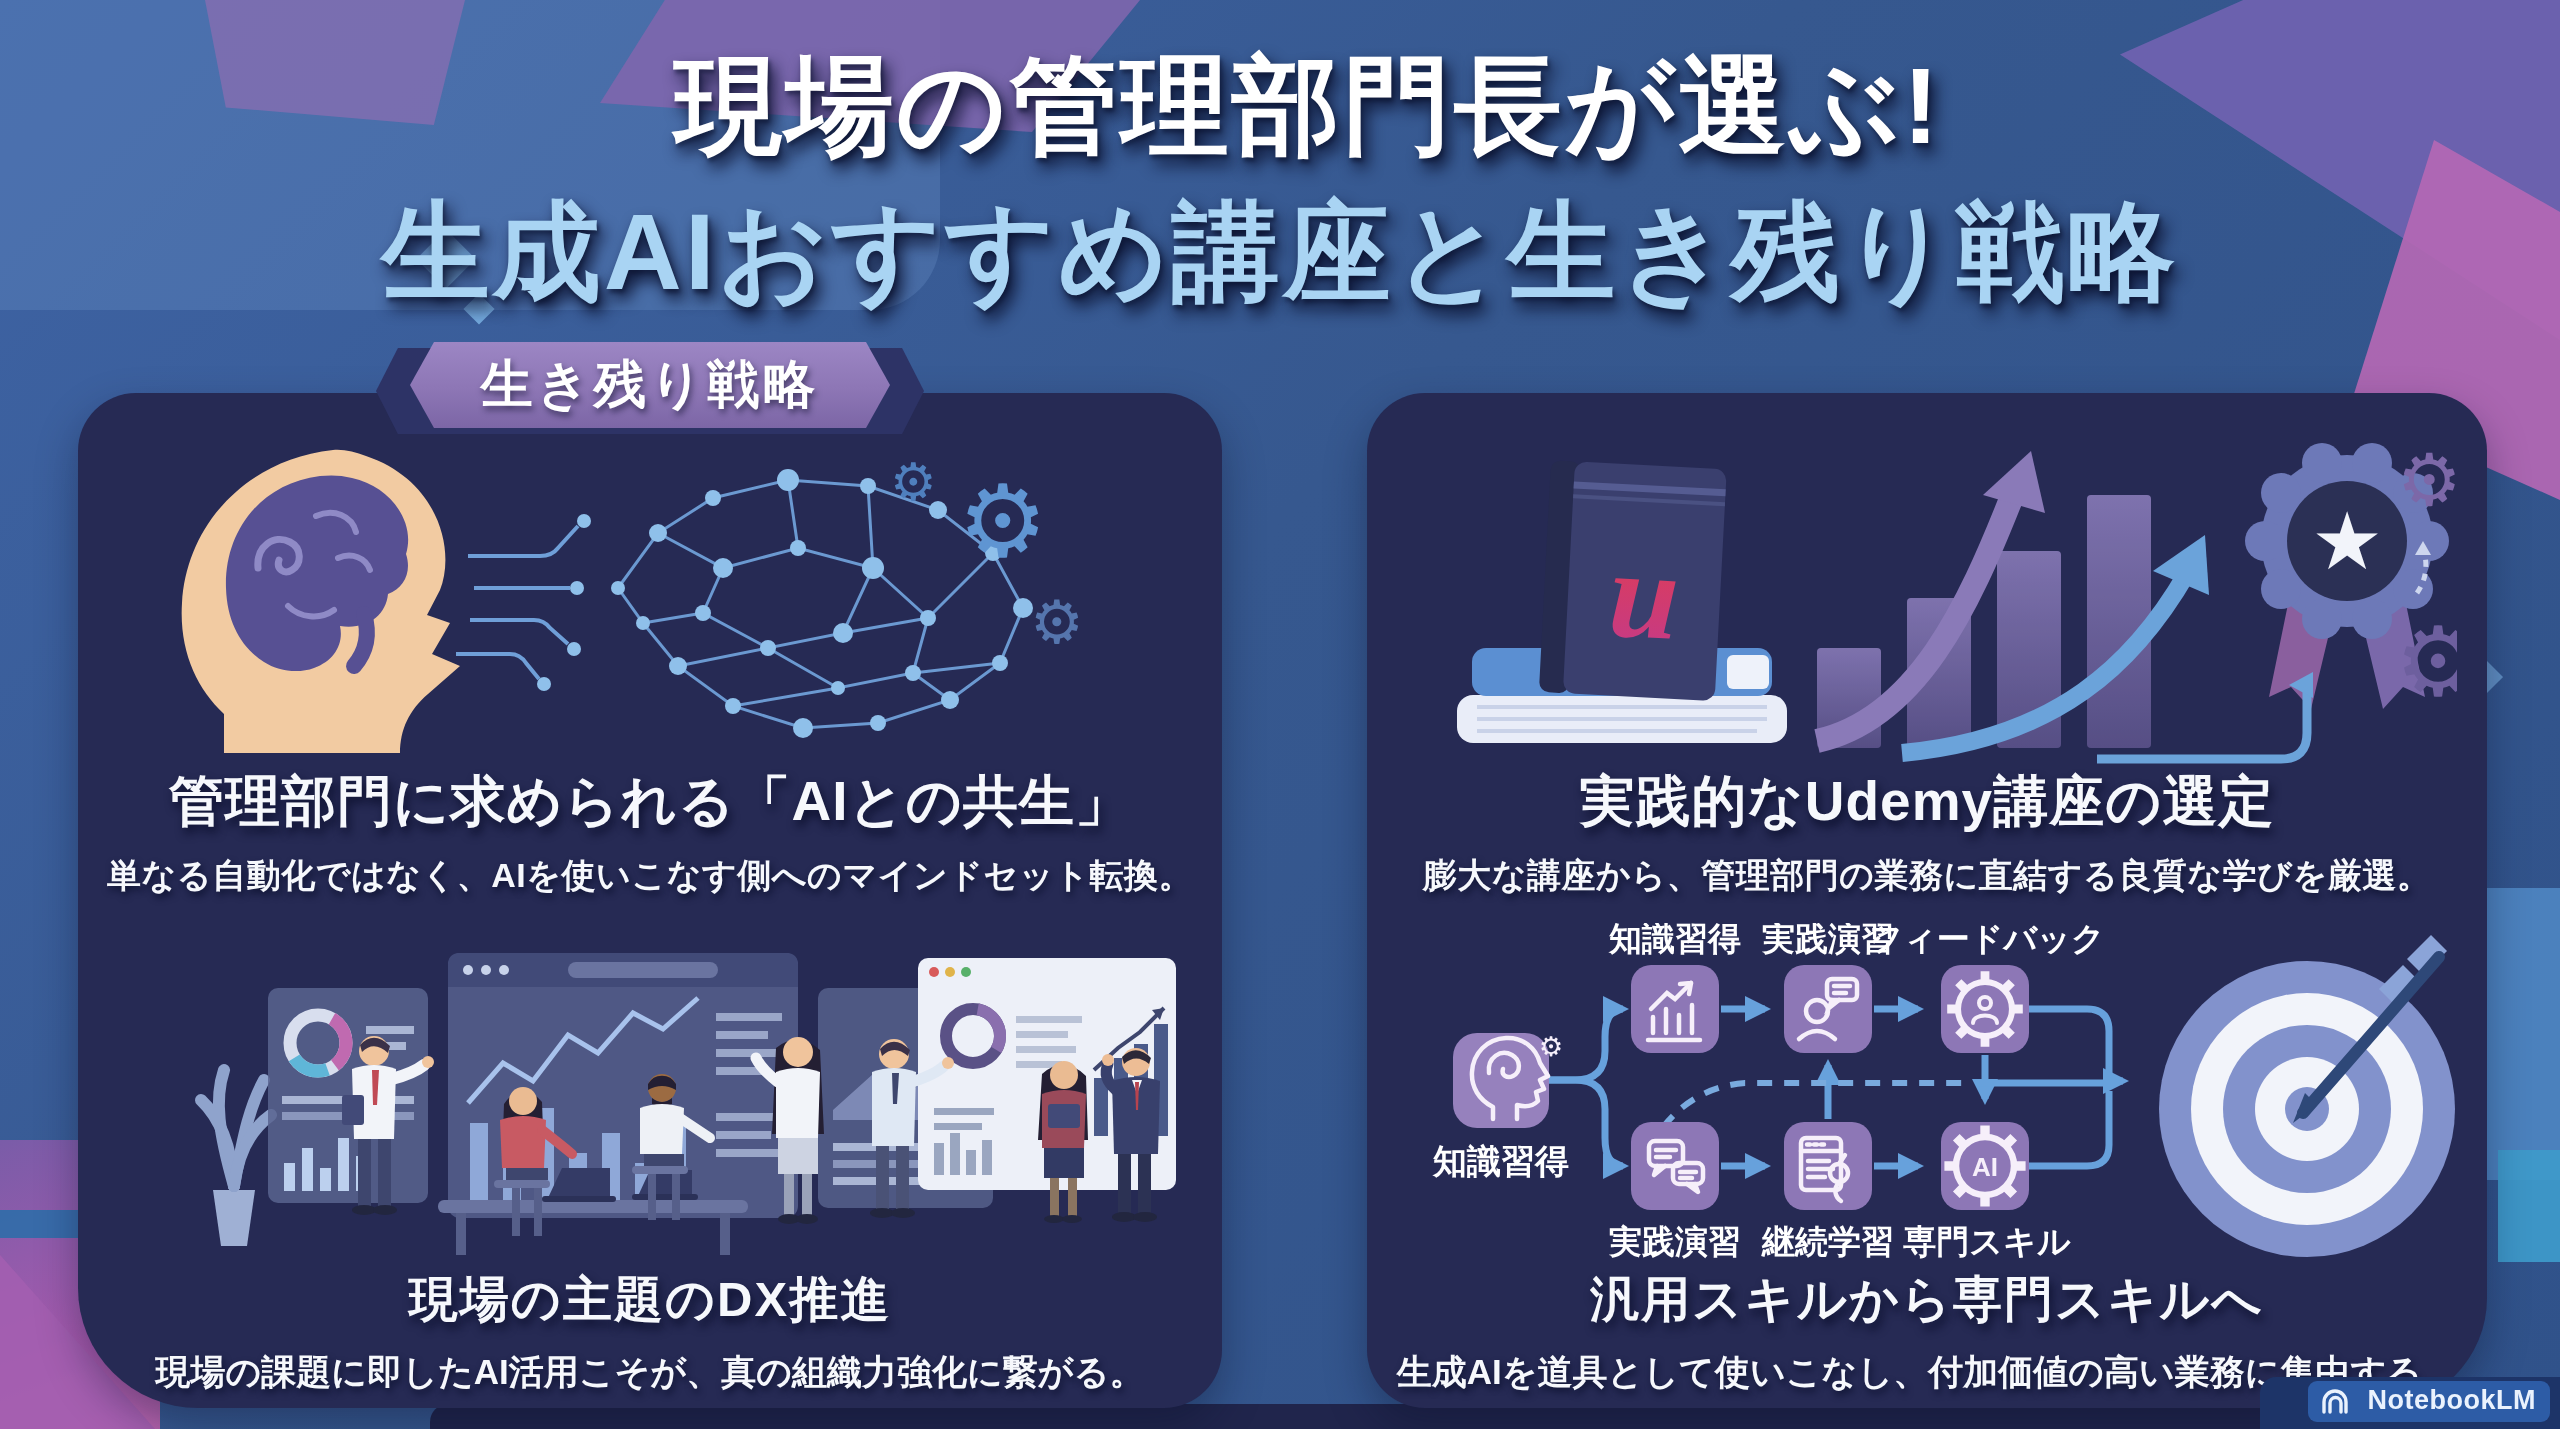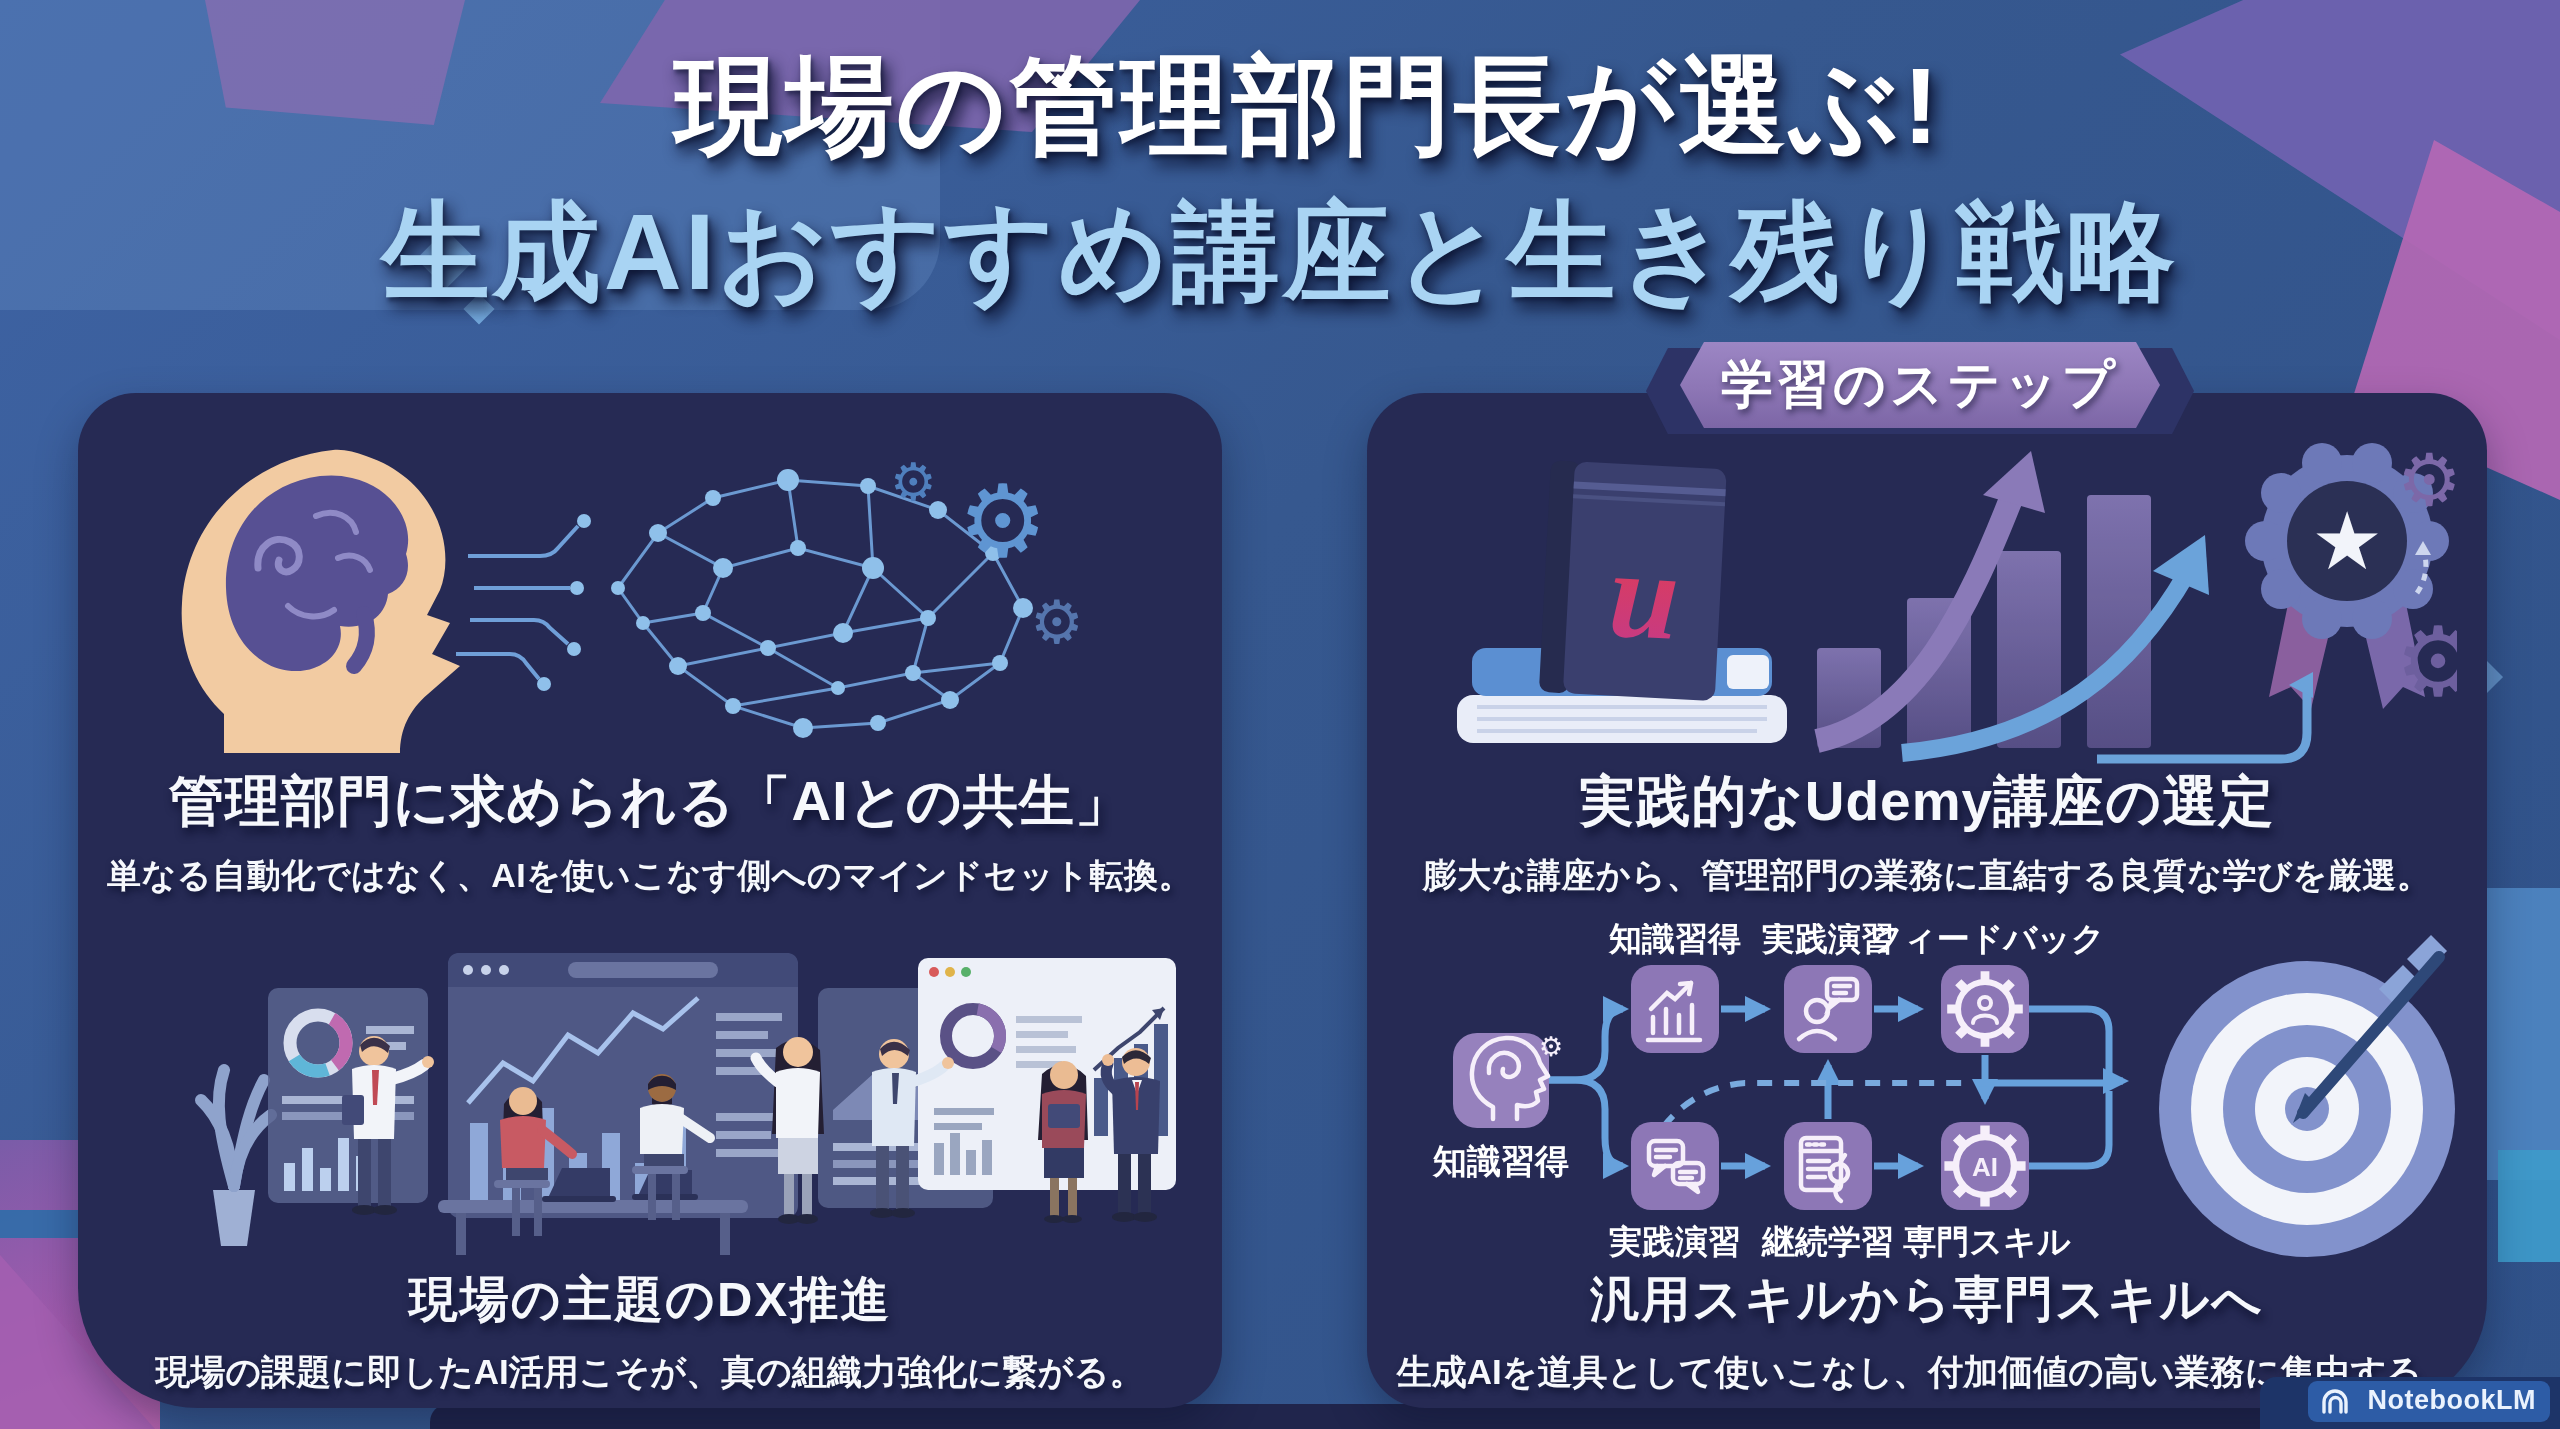--- a/index.html
+++ b/index.html
@@ -536,24 +536,24 @@
         <polygon points="72,-120 96,-144 112,-128 88,-104" fill="#8ba4d8"></polygon>
         <line x1="-4" y1="4" x2="132" y2="-152" stroke="#2e4878" stroke-width="12" stroke-linecap="round"></line>
         <polygon points="-14,14 10,-4 -2,-16" fill="#2e4878"></polygon>
       </g>
     </svg>
 
     <div class="sec h2">汎用スキルから専門スキルへ</div>
     <div class="sec desc2">生成AIを道具として使いこなし、付加価値の高い業務に集中する。</div>
   </div>
 
-  <div class="badge-wrap badge-right">
+  <div class="badge-wrap badge-left">
     <div class="badge-back"></div>
     <div class="badge">
-        <span>学習のステップ</span>
+        <span>生き残り戦略</span>
       </div>
   </div>
 
   <div class="watermark-tab"></div>
   <div class="watermark">
     <svg width="32" height="30" viewBox="0 0 32 30">
       <path d="M4 26 V 16 A 11 11 0 0 1 26 16 V 26" fill="none" stroke="#eaf2fd" stroke-width="3.4" stroke-linecap="round"></path>
       <path d="M10 26 V 17 A 5.5 5.5 0 0 1 21 17 V 26" fill="none" stroke="#eaf2fd" stroke-width="3.4" stroke-linecap="round"></path>
     </svg>
     <span>NotebookLM</span>

